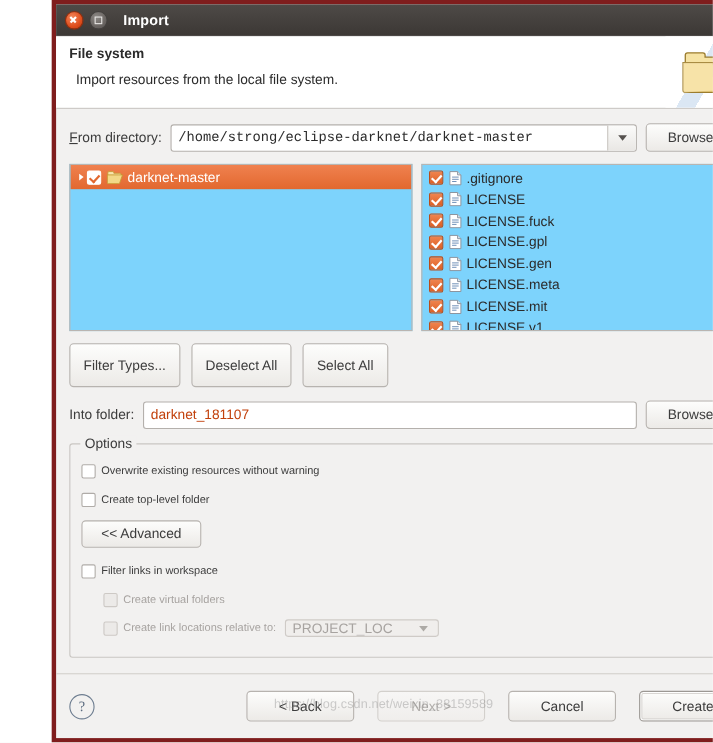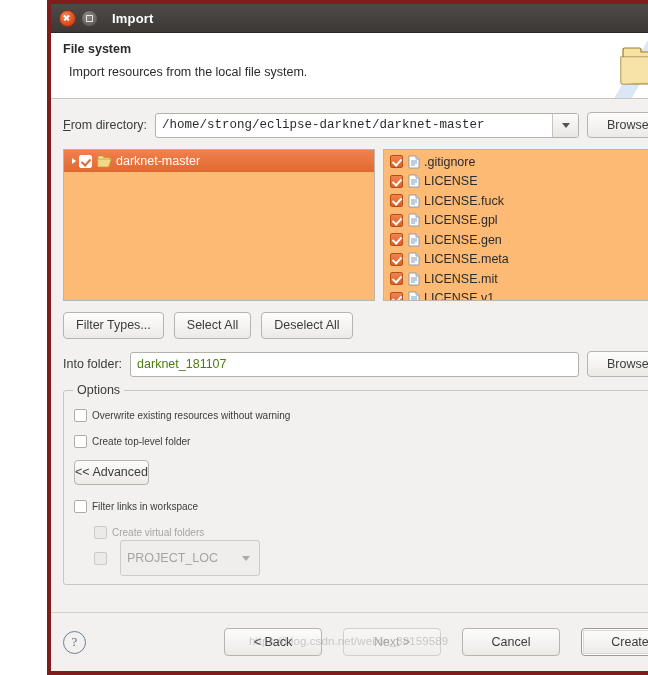--- a/index.html
+++ b/index.html
@@ -188,36 +188,36 @@
   .caret-dim { border-top-color: #adaaa6; }
 
   .btn {
     background: linear-gradient(180deg, #fdfdfc 0%, #eceae7 100%);
     border: 1px solid #b7b3af;
     border-radius: 4px;
     font-family: "Liberation Sans", sans-serif;
     font-size: 12.5px;
     color: #3c3c3c;
     padding: 0 12px;
-    height: 27px;
+    height: 40px;
     line-height: 25px;
     box-sizing: border-box;
     white-space: nowrap;
     cursor: default;
   }
   .btn-browse { height: 26px; line-height: 24px; min-width: 92px; }
 
   
   .panes {
     display: flex;
     height: 152px;
     margin-bottom: 11px;
   }
   .pane {
-    background: #fdba74;
+    background: #7dd3fc;
     border: 1px solid #b9b5b1;
     box-sizing: border-box;
     overflow: hidden;
     position: relative;
   }
   .pane-left {
     flex: 0 0 312px;
     margin-right: 8px;
   }
   .pane-right {
@@ -328,21 +328,21 @@
     height: 25px;
     background: #ffffff;
     border: 1px solid #b4b0ac;
     border-radius: 3px;
     box-sizing: border-box;
     margin-right: 8px;
     display: flex;
     align-items: center;
     padding: 0 6px;
     font-size: 12.5px;
-    color: #4d7c0f;
+    color: #c2410c;
     overflow: hidden;
     white-space: nowrap;
   }
 
   
   .group {
     border: 1px solid #c9c6c2;
     border-radius: 3px;
     position: relative;
     padding: 13px 10px 10px 10px;
@@ -368,27 +368,27 @@
     font-size: 10px;
     color: #3c3c3c;
     white-space: nowrap;
   }
   .opt-label-dim { color: #a7a3a0; }
   .indent-1 { padding-left: 20px; }
 
   .btn-advanced {
     height: 25px;
     line-height: 23px;
-    padding: 0 0;
+    padding: 0 17px;
     margin: 4px 0 10px 0;
     display: inline-block;
   }
 
   .combo-small {
-    height: 36px;
+    height: 16px;
     width: 140px;
     flex: 0 0 140px;
     display: flex;
     align-items: stretch;
     background: #f0eeec;
     border: 1px solid #cfcbc7;
     border-radius: 3px;
     box-sizing: border-box;
     margin-left: 8px;
     overflow: hidden;
@@ -617,22 +617,22 @@
               </g>
           </svg>
           <span class="list-label">LICENSE.v1</span>
         </div>
 
       </div>
     </div>
 
     <div class="row row-filters">
       <button class="btn">Filter Types...</button>
+      <button class="btn">Deselect All</button>
       <button class="btn">Select All</button>
-      <button class="btn">Deselect All</button>
     </div>
 
     <div class="row row-into">
       <span class="field-label">Into folder:</span>
       <div class="textinput" placeholder="">darknet_181107</div>
       <button class="btn btn-browse">Browse...</button>
     </div>
 
     <div class="group">
       <div class="group-title">Options</div>
@@ -654,20 +654,21 @@
         <span class="opt-label">Filter links in workspace</span>
       </div>
 
       <div class="opt-row indent-1">
         <span class="cb cb-disabled"></span>
         <span class="opt-label opt-label-dim">Create virtual folders</span>
       </div>
 
       <div class="opt-row indent-1">
         <span class="cb cb-disabled"></span>
+        <span class="opt-label opt-label-dim">Create link locations relative to:</span>
         <div class="combo-small">
           <div class="combo-value">PROJECT_LOC</div>
           <div class="combo-arrow">
             <span class="caret caret-dim"></span>
           </div>
         </div>
       </div>
     </div>
 
   </div>

